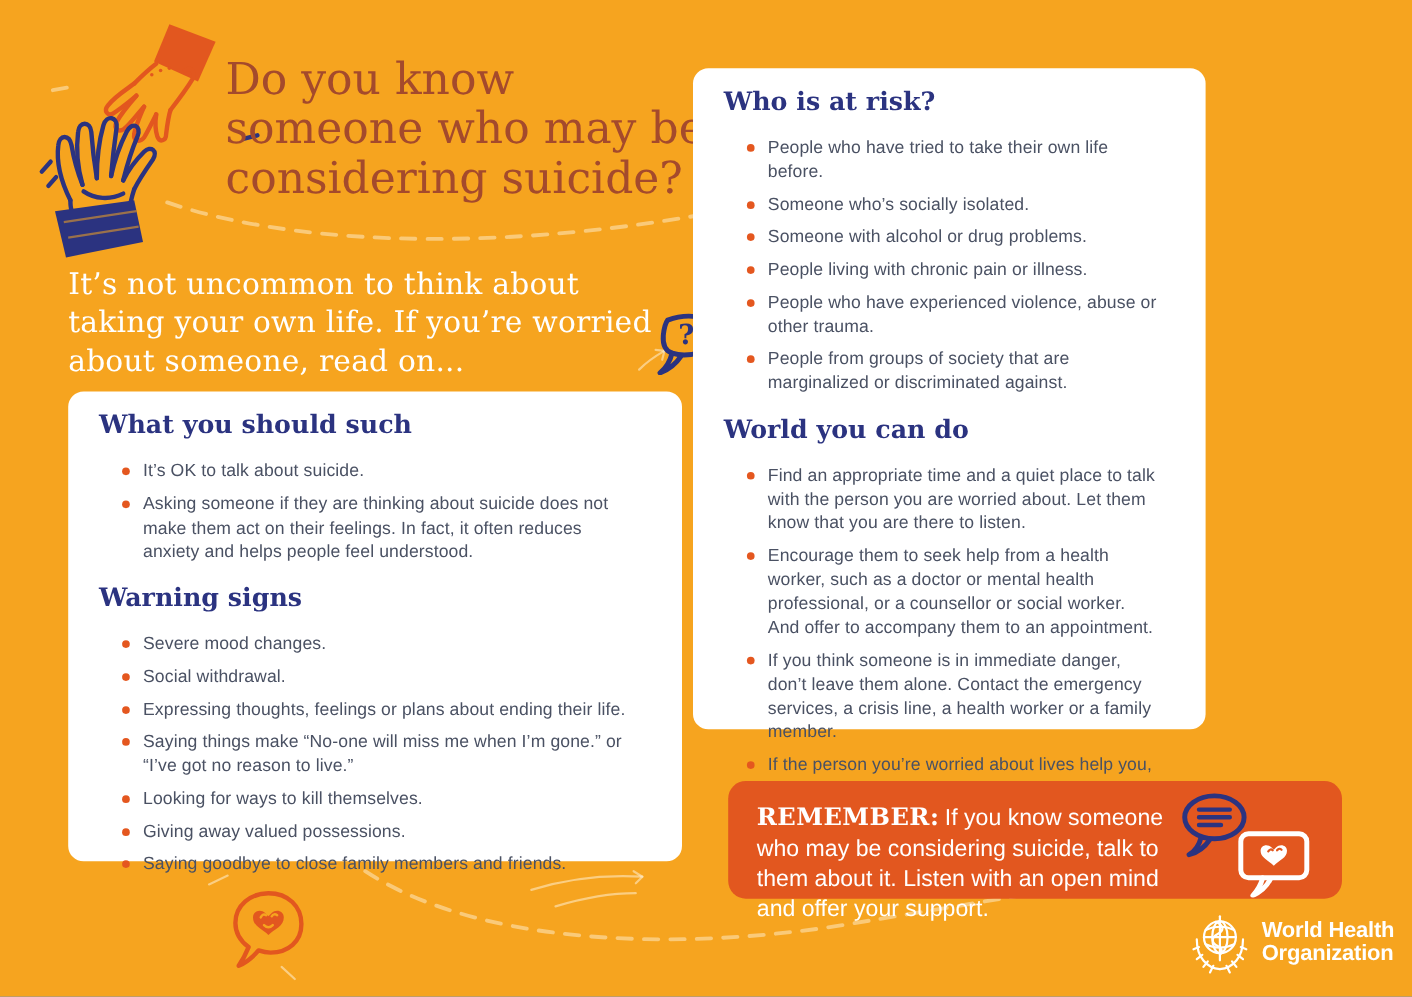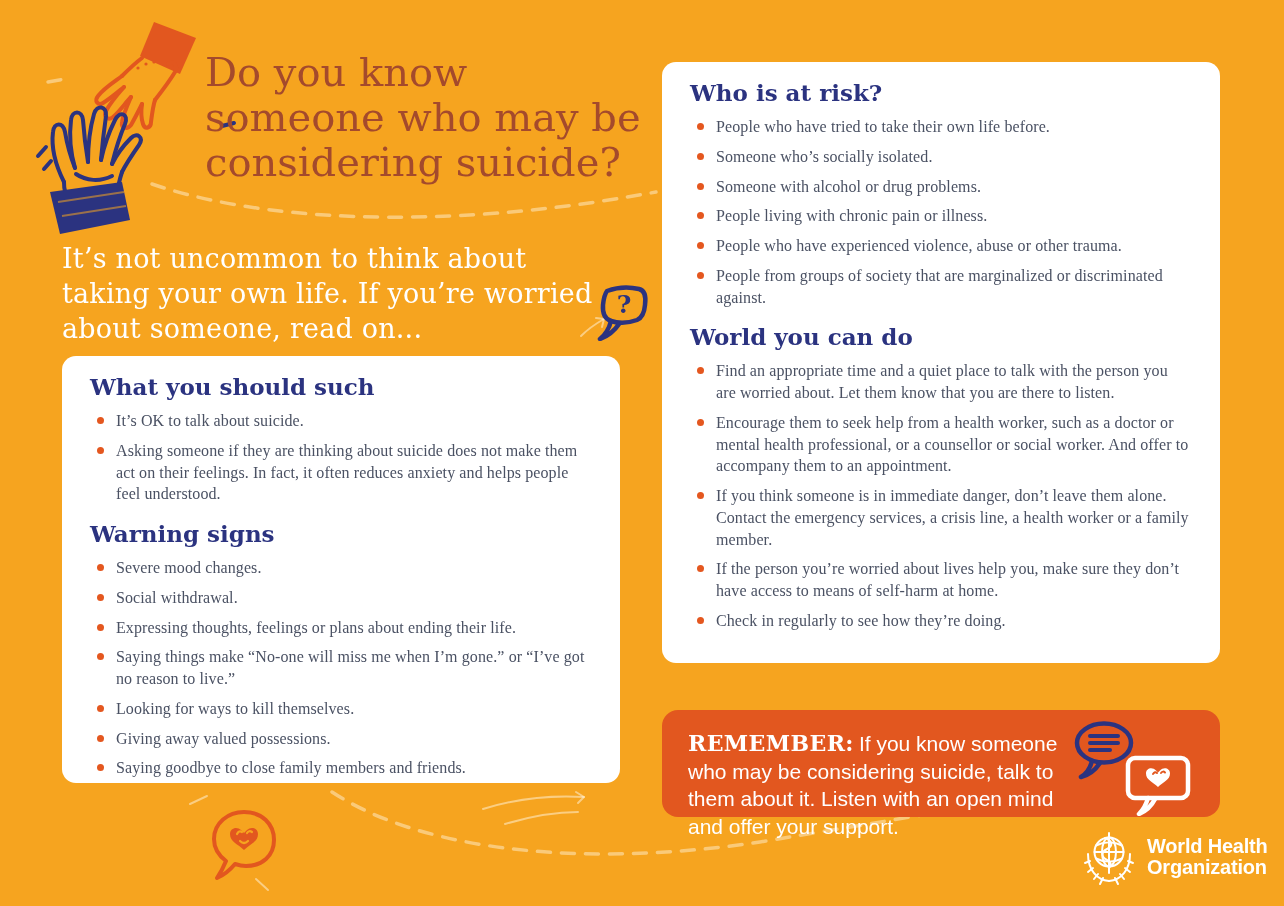--- a/index.html
+++ b/index.html
@@ -20,27 +20,27 @@
     position:absolute;left:62px;top:242px;margin:0;width:560px;
     font-family:"DejaVu Serif",serif;font-size:27px;line-height:1.29;
     color:#FFFFFF;white-space:pre-line;letter-spacing:0.2px;
   }
   .q-bubble{position:absolute;left:594px;top:281px;}
   .card{
     position:absolute;background:#FFFFFF;border-radius:14px;
     box-sizing:border-box;padding:16px 28px;
   }
   .card-left{left:62px;top:356px;width:558px;height:427px;}
-  .card-right{left:662px;top:62px;width:558px;height:601px;}
+  .card-right{left:630px;top:62px;width:466px;height:601px;}
   .card h2{
     margin:14px 0 6px;font-family:"DejaVu Serif",serif;font-weight:bold;
     font-size:23px;line-height:30px;color:#2B3380;
   }
   .card h2.first{margin-top:0;}
-  .card ul{list-style:none;margin:2px;padding:0;font-family:Liberation Serif, serif;}
+  .card ul{list-style:none;margin:16px;padding:0;}
   .card li{
     position:relative;padding-left:24px;margin:8px 0;
     font-size:16px;line-height:1.36;color:#4A5163;letter-spacing:0.1px;
   }
   .card li::before{
     content:"";position:absolute;left:5px;top:7px;width:7px;height:7px;
     border-radius:50%;background:#E4571F;
   }
   .remember{
     position:absolute;left:662px;top:710px;width:558px;height:107px;

